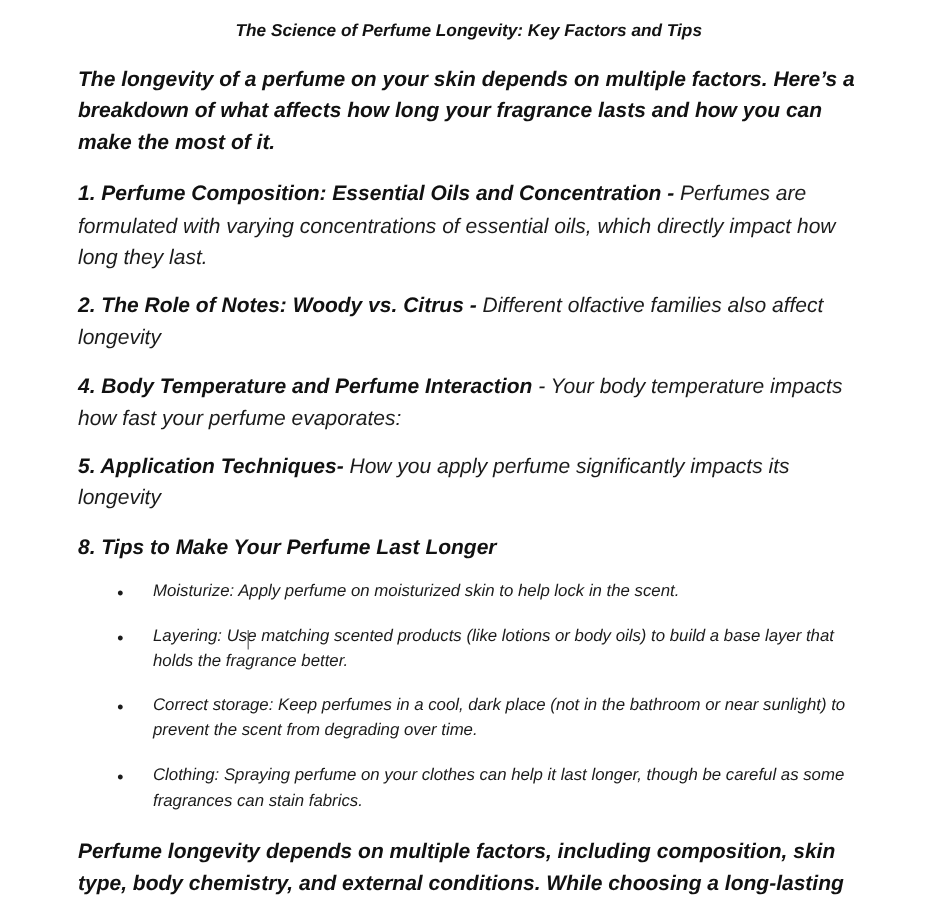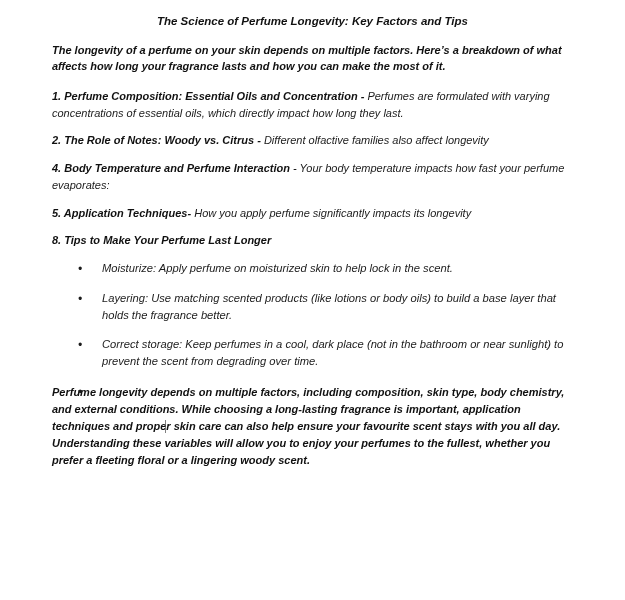--- a/index.html
+++ b/index.html
@@ -24,21 +24,21 @@
   }
   .doc-title {
     text-align: center;
     font-size: 11.5px;
     font-weight: bold;
     color: #121212;
     margin: 4px 0 12px 0;
     line-height: 1.35;
   }
   p.para {
-    font-size: 11px;
+    font-size: 14px;
     line-height: 1.52;
     margin: 0 0 11px 0;
     color: #1b1b1b;
   }
   p.lead {
     font-weight: bold;
     color: #111111;
     margin-bottom: 13px;
   }
   p.closing {
@@ -122,19 +122,20 @@
     <li>
       <span class="dot">•</span>
       <span>Layering: Use matching scented products (like lotions or body oils) to build a base layer that holds the fragrance better.</span>
     </li>
     <li>
       <span class="dot">•</span>
       <span>Correct storage: Keep perfumes in a cool, dark place (not in the bathroom or near sunlight) to prevent the scent from degrading over time.</span>
     </li>
     <li>
       <span class="dot">•</span>
+      <span>Clothing: Spraying perfume on your clothes can help it last longer, though be careful as some fragrances can stain fabrics.</span>
     </li>
   </ul>
 
   <p class="para closing">Perfume longevity depends on multiple factors, including composition, skin type, body chemistry, and external conditions. While choosing a long-lasting fragrance is important, application techniques and proper skin care can also help ensure your favourite scent stays with you all day. Understanding these variables will allow you to enjoy your perfumes to the fullest, whether you prefer a fleeting floral or a lingering woody scent.</p>
 
   <div class="cursor"></div>
 </div>
 
 </body></html>

